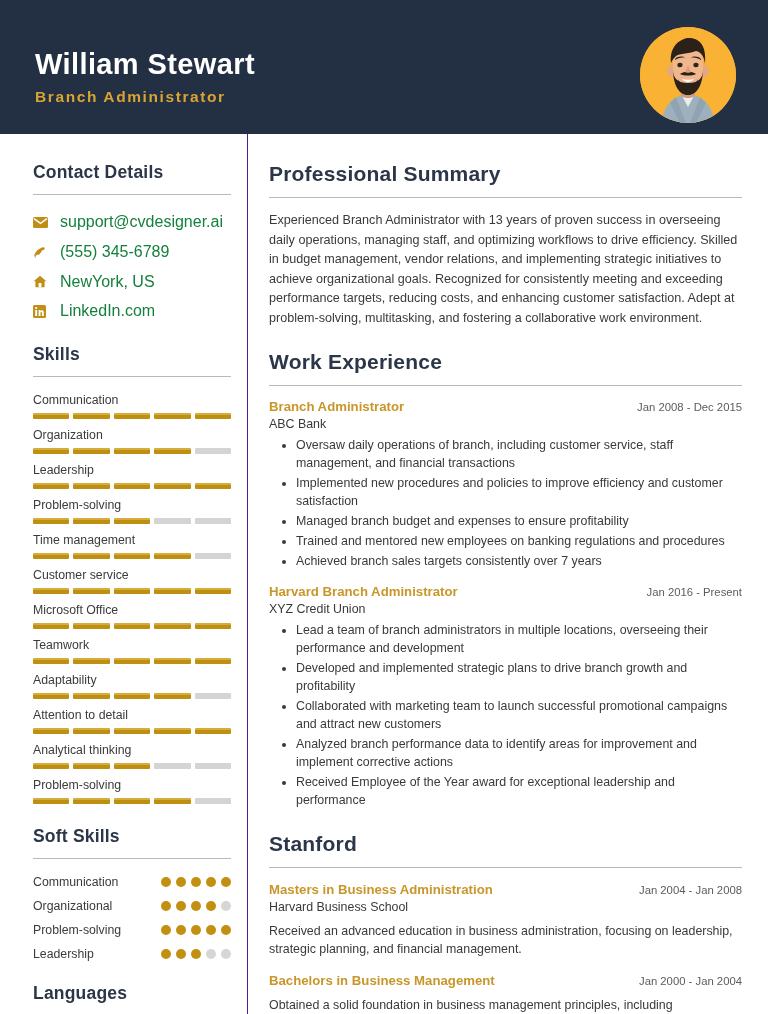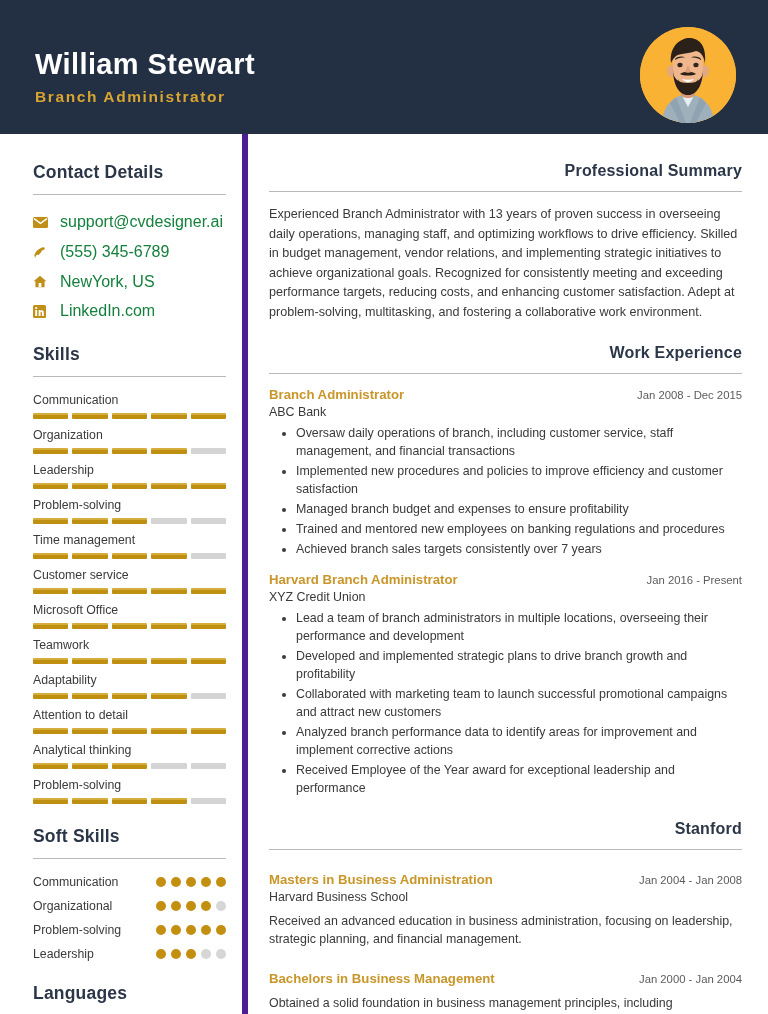--- a/index.html
+++ b/index.html
@@ -56,42 +56,42 @@
   
   .body-wrap {
     display: flex;
     height: 880px;
     align-items: stretch;
   }
   .sidebar {
     width: 248px;
     flex: none;
     padding: 28px 16px 0 33px;
-    border-right: 6px solid #4c1d95;
+    border-right: 1px solid #4c1d95;
     position: relative;
   }
   .main {
     flex: 1;
     padding: 28px 26px 0 21px;
     min-width: 0;
   }
 
   
   .sec-head {
     color: #2b3648;
     font-size: 17.5px;
     font-weight: bold;
     letter-spacing: 0.2px;
   }
   .sec-rule {
     height: 1px;
     background: #b9b9b9;
     margin-top: 11px;
   }
-  .main .sec-head { font-size: 16px; text-align: right; }
+  .main .sec-head { font-size: 21px; }
 
   
   .contact-list { margin-top: 17px; }
   .contact-row {
     display: flex;
     align-items: center;
     margin-bottom: 9px;
   }
   .c-icon {
     width: 17px;
@@ -194,21 +194,21 @@
     line-height: 1.45;
     color: #3a3a3a;
     margin-bottom: 2px;
   }
   .entry-desc {
     font-size: 12.4px;
     line-height: 1.5;
     color: #3a3a3a;
     margin-top: 8px;
   }
-  .edu-entry { margin-top: 22px; }
+  .edu-entry { margin-top: 14px; }
 </style>
 </head>
 <body>
 
 <div class="page">
 
   <div class="header">
     <div class="header-text">
       <div class="name">William Stewart</div>
       <div class="job-title">Branch Administrator</div>

